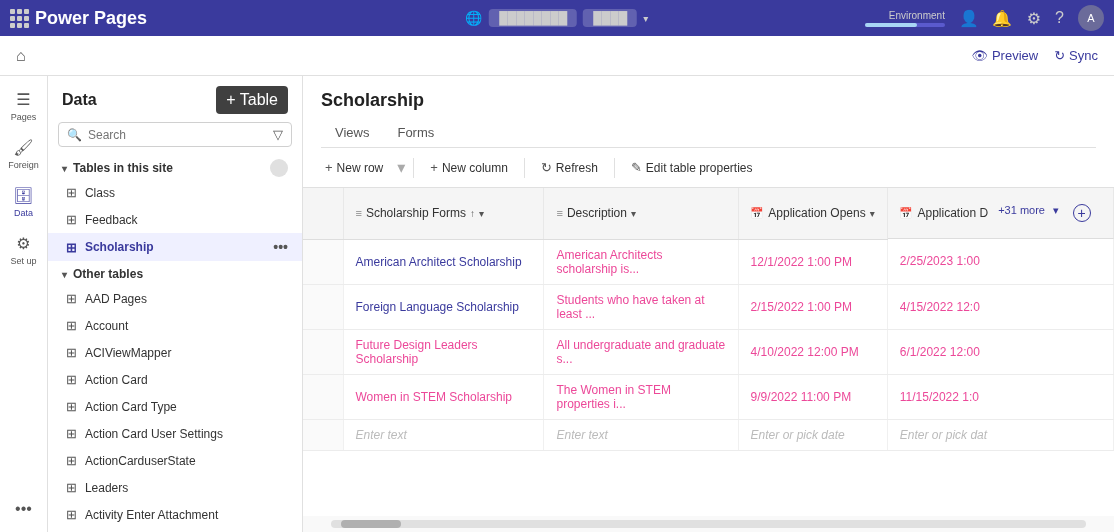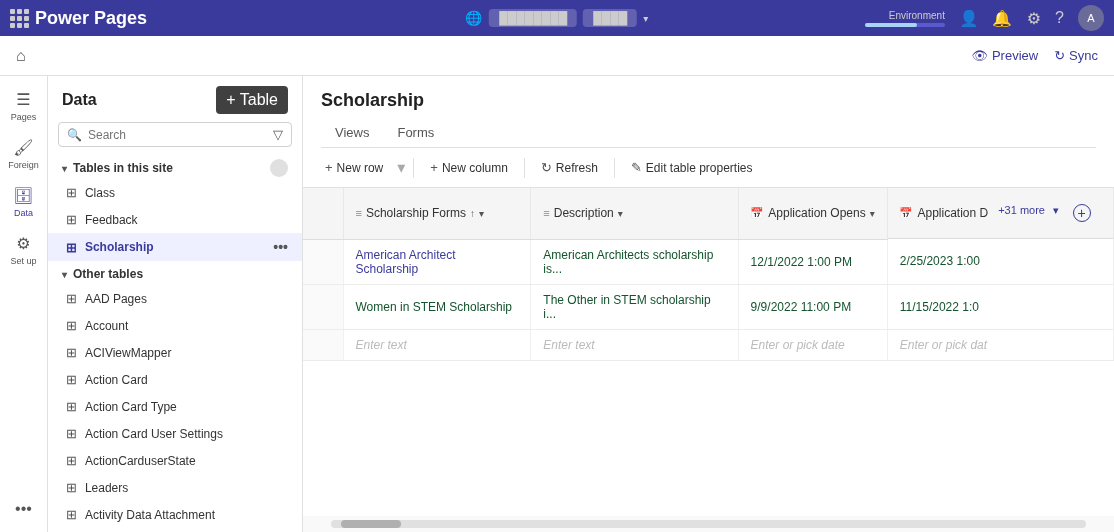--- a/index.html
+++ b/index.html
@@ -138,21 +138,21 @@
       border-bottom: 1px solid #ddd; border-right: 1px solid #e8e8e8;
       font-weight: 500; color: #333; white-space: nowrap;
       position: sticky; top: 0;
     }
     thead th .col-header { display: flex; align-items: center; gap: 4px; }
     thead th .col-icon { color: #888; font-size: 11px; }
     thead th .sort-icon { color: #555; font-size: 10px; }
     .row-num-col { width: 40px; background: #f5f5f5; }
     tbody td {
       padding: 8px 12px; border-bottom: 1px solid #ececec;
-      border-right: 1px solid #f0f0f0; color: #14532d;
+      border-right: 1px solid #f0f0f0; color: #ec4899;
     }
     tbody td.row-num { color: #999; text-align: center; background: #fafafa; }
     .link-cell { color: #3a3a9d; cursor: pointer; }
     .enter-text { color: #bbb; font-style: italic; }
     .more-cols-btn {
       display: flex; gap: 8px;
       color: #3a3a9d; font-size: 11px; cursor: pointer; padding: 8px 10px;
       white-space: nowrap;
     }
     .scrollbar-hint {
@@ -309,21 +309,21 @@
       <div class="table-item">
         <span class="grid-icon">⊞</span>
         <span>ActionCarduserState</span>
       </div>
       <div class="table-item">
         <span class="grid-icon">⊞</span>
         <span>Leaders</span>
       </div>
       <div class="table-item">
         <span class="grid-icon">⊞</span>
-        <span>Activity Data Attachment</span>
+        <span>Activity Enter Attachment</span>
       </div>
       <div class="table-item">
         <span class="grid-icon">⊞</span>
         <span>Activity Party</span>
       </div>
     </div>
   </div>
 
   <div class="main-content">
     <div class="content-header">
@@ -404,22 +404,36 @@
         <tbody>
           <tr>
             <td class="row-num"></td>
             <td class="link-cell">American Architect Scholarship</td>
             <td>American Architects scholarship is...</td>
             <td>12/1/2022 1:00 PM</td>
             <td>2/25/2023 1:00</td>
           </tr>
           <tr>
             <td class="row-num"></td>
+            <td class="link-cell">Foreign Language Scholarship</td>
+            <td>Students who have taken at least ...</td>
+            <td>2/15/2022 1:00 PM</td>
+            <td>4/15/2022 12:0</td>
+          </tr>
+          <tr>
+            <td class="row-num"></td>
+            <td>Future Design Leaders Scholarship</td>
+            <td>All undergraduate and graduate s...</td>
+            <td>4/10/2022 12:00 PM</td>
+            <td>6/1/2022 12:00</td>
+          </tr>
+          <tr>
+            <td class="row-num"></td>
             <td>Women in STEM Scholarship</td>
-            <td>The Other in STEM scholarship i...</td>
+            <td>The Women in STEM properties i...</td>
             <td>9/9/2022 11:00 PM</td>
             <td>11/15/2022 1:0</td>
           </tr>
           <tr>
             <td class="row-num"></td>
             <td class="enter-text">Enter text</td>
             <td class="enter-text">Enter text</td>
             <td class="enter-text">Enter or pick date</td>
             <td class="enter-text">Enter or pick dat</td>
           </tr>

